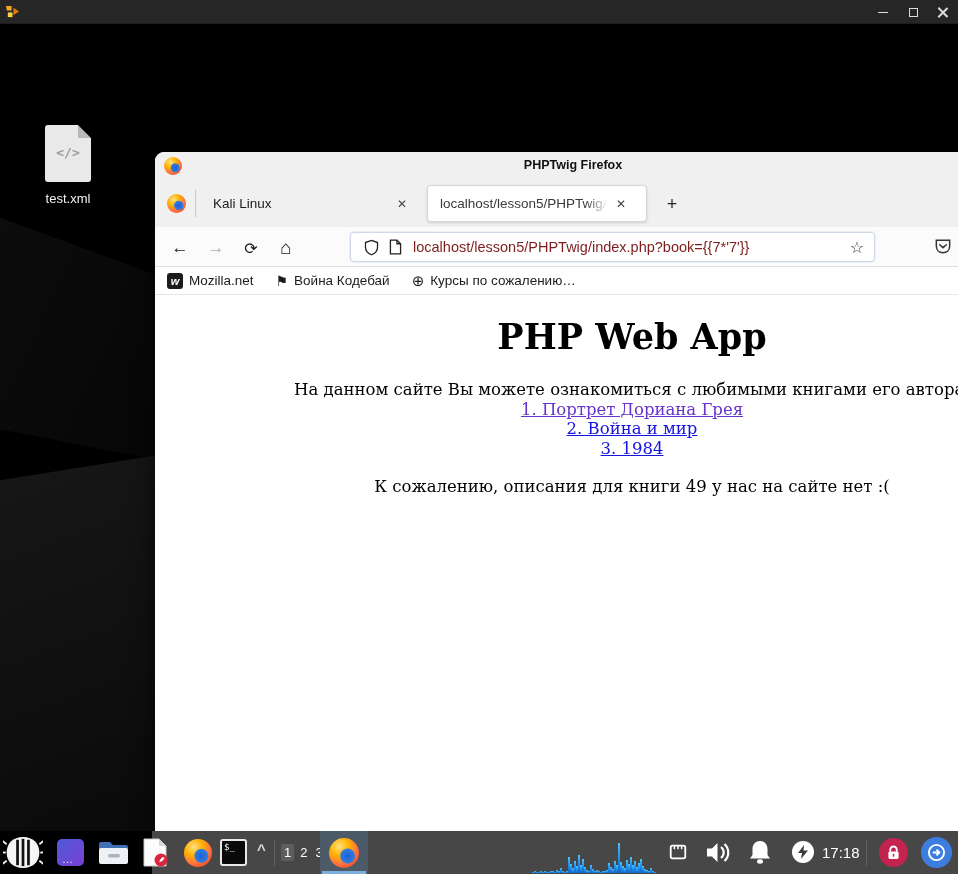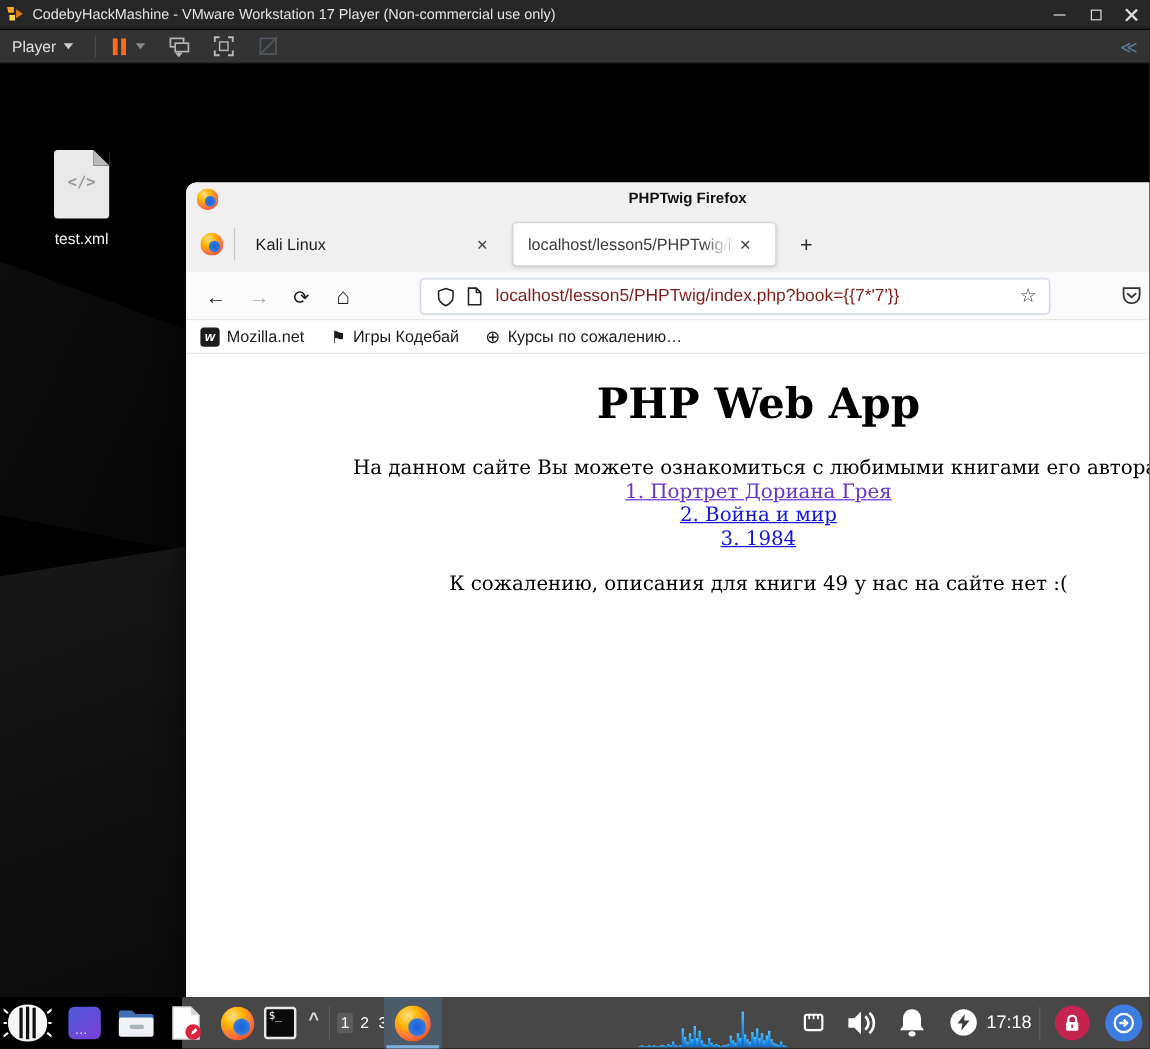--- a/index.html
+++ b/index.html
@@ -117,60 +117,33 @@
 <body>
 
 <div class="screen">
 
   <header class="vm-titlebar">
     <svg class="vm-logo" viewBox="0 0 16 16">
       <polygon points="1,2 7,2 7,7 2,7" fill="#f5a623"></polygon>
       <polygon points="9,4 15,8 9,12" fill="#e07b10"></polygon>
       <polygon points="3,9 8,9 8,14 3,14" fill="#ffd24a"></polygon>
     </svg>
-    <span class="vm-title">CodebyHackMashine - VMware Workstation 17 Player (Non-commercial use only)</span>
     <div class="vm-controls">
       <span class="vm-ctl">
           <i class="glyph-min"></i>
         </span>
       <span class="vm-ctl">
           <i class="glyph-max"></i>
         </span>
       <span class="vm-ctl">
           <i class="glyph-close"></i>
         </span>
     </div>
   </header>
 
-  <div class="vm-toolbar">
-    <div class="player-menu">
-      <span>Player</span>
-      <i class="caret-down"></i>
-    </div>
-    <div class="vm-sep"></div>
-    <div class="pause-btn">
-        <i></i>
-        <i></i>
-      </div>
-    <i class="caret-down pause-caret"></i>
-    <svg class="tb-ic" width="19" height="19" viewBox="0 0 19 19">
-      <rect x="2" y="3" width="11" height="7" fill="none" stroke="#cfcfcf" stroke-width="1.4"></rect>
-      <rect x="6" y="7" width="11" height="7" fill="#333" stroke="#cfcfcf" stroke-width="1.4"></rect>
-      <path d="M9 14 v3 m-2.4-2 l2.4 2.6 2.4-2.6" fill="none" stroke="#cfcfcf" stroke-width="1.4"></path>
-    </svg>
-    <svg class="tb-ic" width="19" height="19" viewBox="0 0 19 19">
-      <path d="M2 6 V2 h4 M13 2 h4 v4 M17 13 v4 h-4 M6 17 H2 v-4" fill="none" stroke="#cfcfcf" stroke-width="1.6"></path>
-      <rect x="6" y="6" width="7" height="7" fill="none" stroke="#cfcfcf" stroke-width="1.2"></rect>
-    </svg>
-    <svg class="tb-ic disabled" width="19" height="19" viewBox="0 0 19 19">
-      <rect x="3" y="3" width="13" height="13" fill="none" stroke="#8fa8c0" stroke-width="1.4"></rect>
-      <line x1="2" y1="17" x2="17" y2="2" stroke="#8fa8c0" stroke-width="1.4"></line>
-    </svg>
-    <span class="vm-collapse">≪</span>
-  </div>
 
   <div class="desktop">
     <div class="wp-poly1"></div>
     <div class="wp-poly2"></div>
     <div class="wp-edge"></div>
 
     <div class="desktop-icon">
       <div class="file-glyph">
         <div class="file-code">&lt;/&gt;</div>
       </div>
@@ -219,21 +192,21 @@
         </svg>
       </div>
 
       <div class="ff-bookmarks">
         <div class="bm-item">
           <span class="codeby-ic">w</span>
           <span>Mozilla.net</span>
         </div>
         <div class="bm-item">
           <span class="flag-ic">⚑</span>
-          <span>Игры Кодебай</span>
+          <span>Война Кодебай</span>
         </div>
         <div class="bm-item">
           <span class="globe-ic">⊕</span>
           <span>Курсы по сожалению…</span>
         </div>
       </div>
 
       <div class="ff-content">
         <h1 class="page-h1">PHP Web App</h1>
         <div class="book-block">

